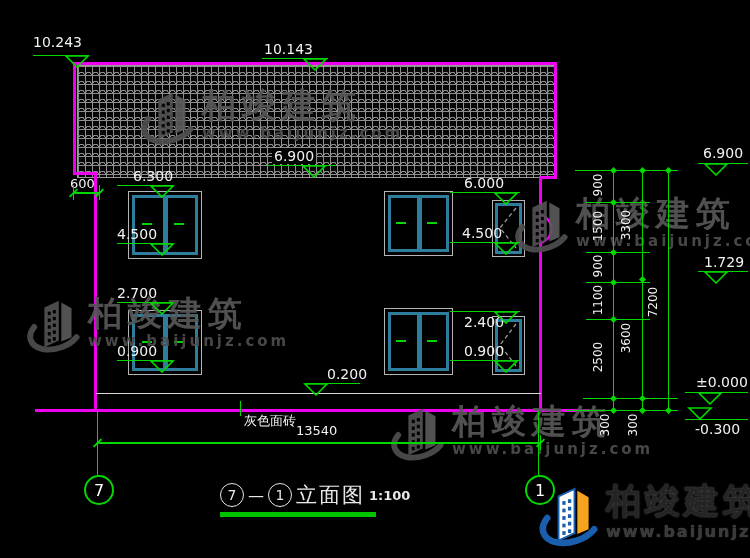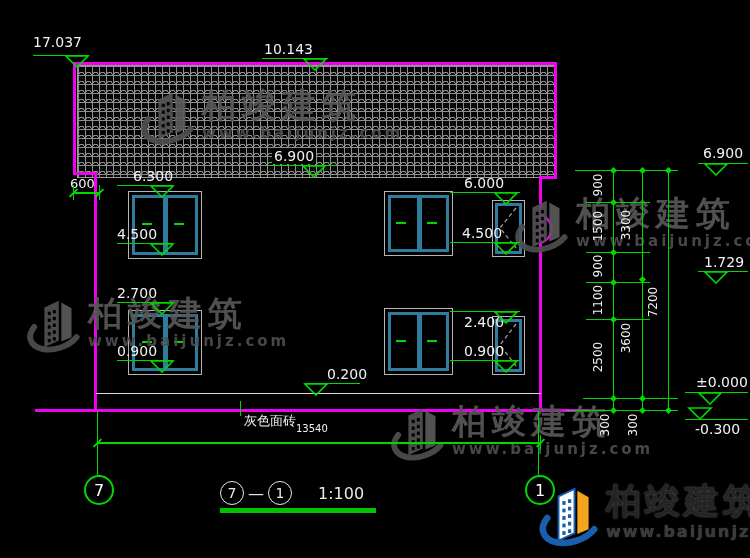--- a/index.html
+++ b/index.html
@@ -37,21 +37,21 @@
   
   .wm{position:absolute;display:flex;align-items:flex-start;gap:8px;opacity:.92;}
   .wm .txt .brand{color:#575757;font-size:34px;font-weight:bold;letter-spacing:6px;line-height:1.05;}
   .wm .txt .url{color:#4e4e4e;font-size:15px;font-weight:bold;letter-spacing:3px;}
   
   #title-block{left:220px;top:481px;color:#e8e8e8;}
   .tcirc{display:inline-flex;width:22px;height:22px;border:1.5px solid #e8e8e8;border-radius:50%;
          align-items:center;justify-content:center;font-size:14px;vertical-align:middle;}
   #title-row{display:flex;align-items:center;gap:4px;}
   #title-name{font-size:21px;letter-spacing:2px;}
-  #title-scale{font-size:16px;margin-left:22px;}
+  #title-scale{font-size:13px;margin-left:0;font-weight:bold;}
   #title-underline{margin-top:3px;height:5px;width:156px;background:#00c400;}
   #title-note{margin-top:7px;text-align:center;font-size:12px;letter-spacing:1px;color:#e8e8e8;}
   
   #brand-logo{left:536px;top:484px;display:flex;align-items:flex-start;gap:8px;}
   #brand-logo .brand{color:#242424;font-size:35px;font-weight:bold;letter-spacing:4px;line-height:1;
                      text-shadow:0 0 2px #6a6a6a;}
   #brand-logo .url{color:#3a3a3a;font-size:16px;font-weight:bold;letter-spacing:2px;margin-top:3px;
                    text-shadow:0 0 1px #666;}
   svg{display:block;}
 </style>
@@ -193,21 +193,21 @@
                           <rect x="34" y="48" width="3.5" height="4" fill="#000"></rect>
   </svg>
         <span class="txt">
        <div class="brand">柏竣建筑</div>
        <div class="url">www.baijunjz.com</div>
      </span>
       </div>
     </div>
 
   <div id="anno-layer">
-      <div class="abs mtext" style="left: 33px; top: 35px;">17.037</div>
+      <div class="abs mtext" style="left: 33px; top: 35px;">10.243</div>
       <div class="abs grn-h" style="left: 33px; top: 55px; width: 56px;"></div>
       <svg width="26" height="13" style="position: absolute; left: 64px; top: 55px;">
         <polygon points="2,1 24,1 13,12" fill="none" stroke="#00d800" stroke-width="1.6"></polygon>
       </svg>
       <div class="abs mtext" style="left: 264px; top: 42px;">10.143</div>
       <div class="abs grn-h" style="left: 262px; top: 58px; width: 66px;"></div>
       <svg width="26" height="13" style="position: absolute; left: 302px; top: 58px;">
         <polygon points="2,1 24,1 13,12" fill="none" stroke="#00d800" stroke-width="1.6"></polygon>
       </svg>
       <div class="abs mtext bg" style="left: 272px; top: 148px;">6.900</div>
@@ -279,21 +279,21 @@
       <div class="abs grn-h" style="left: 685px; top: 419px; width: 63px;"></div>
       <svg width="26" height="13" style="position: absolute; left: 687px; top: 407px;">
         <polygon points="2,1 24,1 13,12" fill="none" stroke="#00d800" stroke-width="1.6"></polygon>
       </svg>
       <div class="abs mtext" style="left: 70px; top: 177px; font-size: 13px;">600</div>
       <div class="abs grn-h" style="left: 73px; top: 192px; width: 26px; height: 2px;"></div>
       <div class="abs tick-s" style="left: 68px; top: 192px;"></div>
       <div class="abs grn-v" style="left: 73px; top: 185px; height: 15px;"></div>
       <div class="abs tick-s" style="left: 94px; top: 192px;"></div>
       <div class="abs grn-v" style="left: 99px; top: 185px; height: 15px;"></div>
-      <div class="abs mtext" style="left: 296px; top: 424px; font-size: 10px;">13540</div>
+      <div class="abs mtext" style="left: 296px; top: 424px; font-size: 13px;">13540</div>
       <div class="abs grn-h" style="left: 97px; top: 442px; width: 443px; height: 2px;"></div>
       <div class="abs tick-s" style="left: 92px; top: 442px;"></div>
       <div class="abs grn-v" style="left: 97px; top: 435px; height: 15px;"></div>
       <div class="abs tick-s" style="left: 535px; top: 442px;"></div>
       <div class="abs grn-v" style="left: 540px; top: 435px; height: 15px;"></div>
       <div class="abs grn-v" style="left: 613px; top: 170px; height: 240px;"></div>
       <div class="abs tick-d" style="left: 611px; top: 168px;"></div>
       <div class="abs tick-d" style="left: 611px; top: 200px;"></div>
       <div class="abs tick-d" style="left: 611px; top: 250px;"></div>
       <div class="abs tick-d" style="left: 611px; top: 280px;"></div>
@@ -332,20 +332,21 @@
     </div>
 
   <div class="abs grn-v" id="mat-leader" style="left: 240px; top: 401px; height: 15px;"></div>
   <div class="abs mtext" id="mat-label" style="font-size: 13px; left: 244px; top: 414px;">灰色面砖</div>
 
   <div id="title-block" class="abs">
     <div id="title-row">
       <span class="tcirc">7</span>
       <span>—</span>
       <span class="tcirc">1</span>
+      <span id="title-name">立面图</span>
       <span id="title-scale">1:100</span>
     </div>
     <div id="title-underline"></div>
   </div>
 
   <div id="brand-logo" class="abs">
     <span id="brand-icon">
         <svg width="62" height="68" viewBox="0 0 66 72">
     <path d="M12 36 A 27 17 -18 1 0 62 48" fill="none" stroke="#1a5fae" stroke-width="7" stroke-linecap="round"></path>
     <polygon points="24,13 41,5 41,52 24,60" fill="#ffffff" stroke="#1a5fae" stroke-width="2"></polygon>

